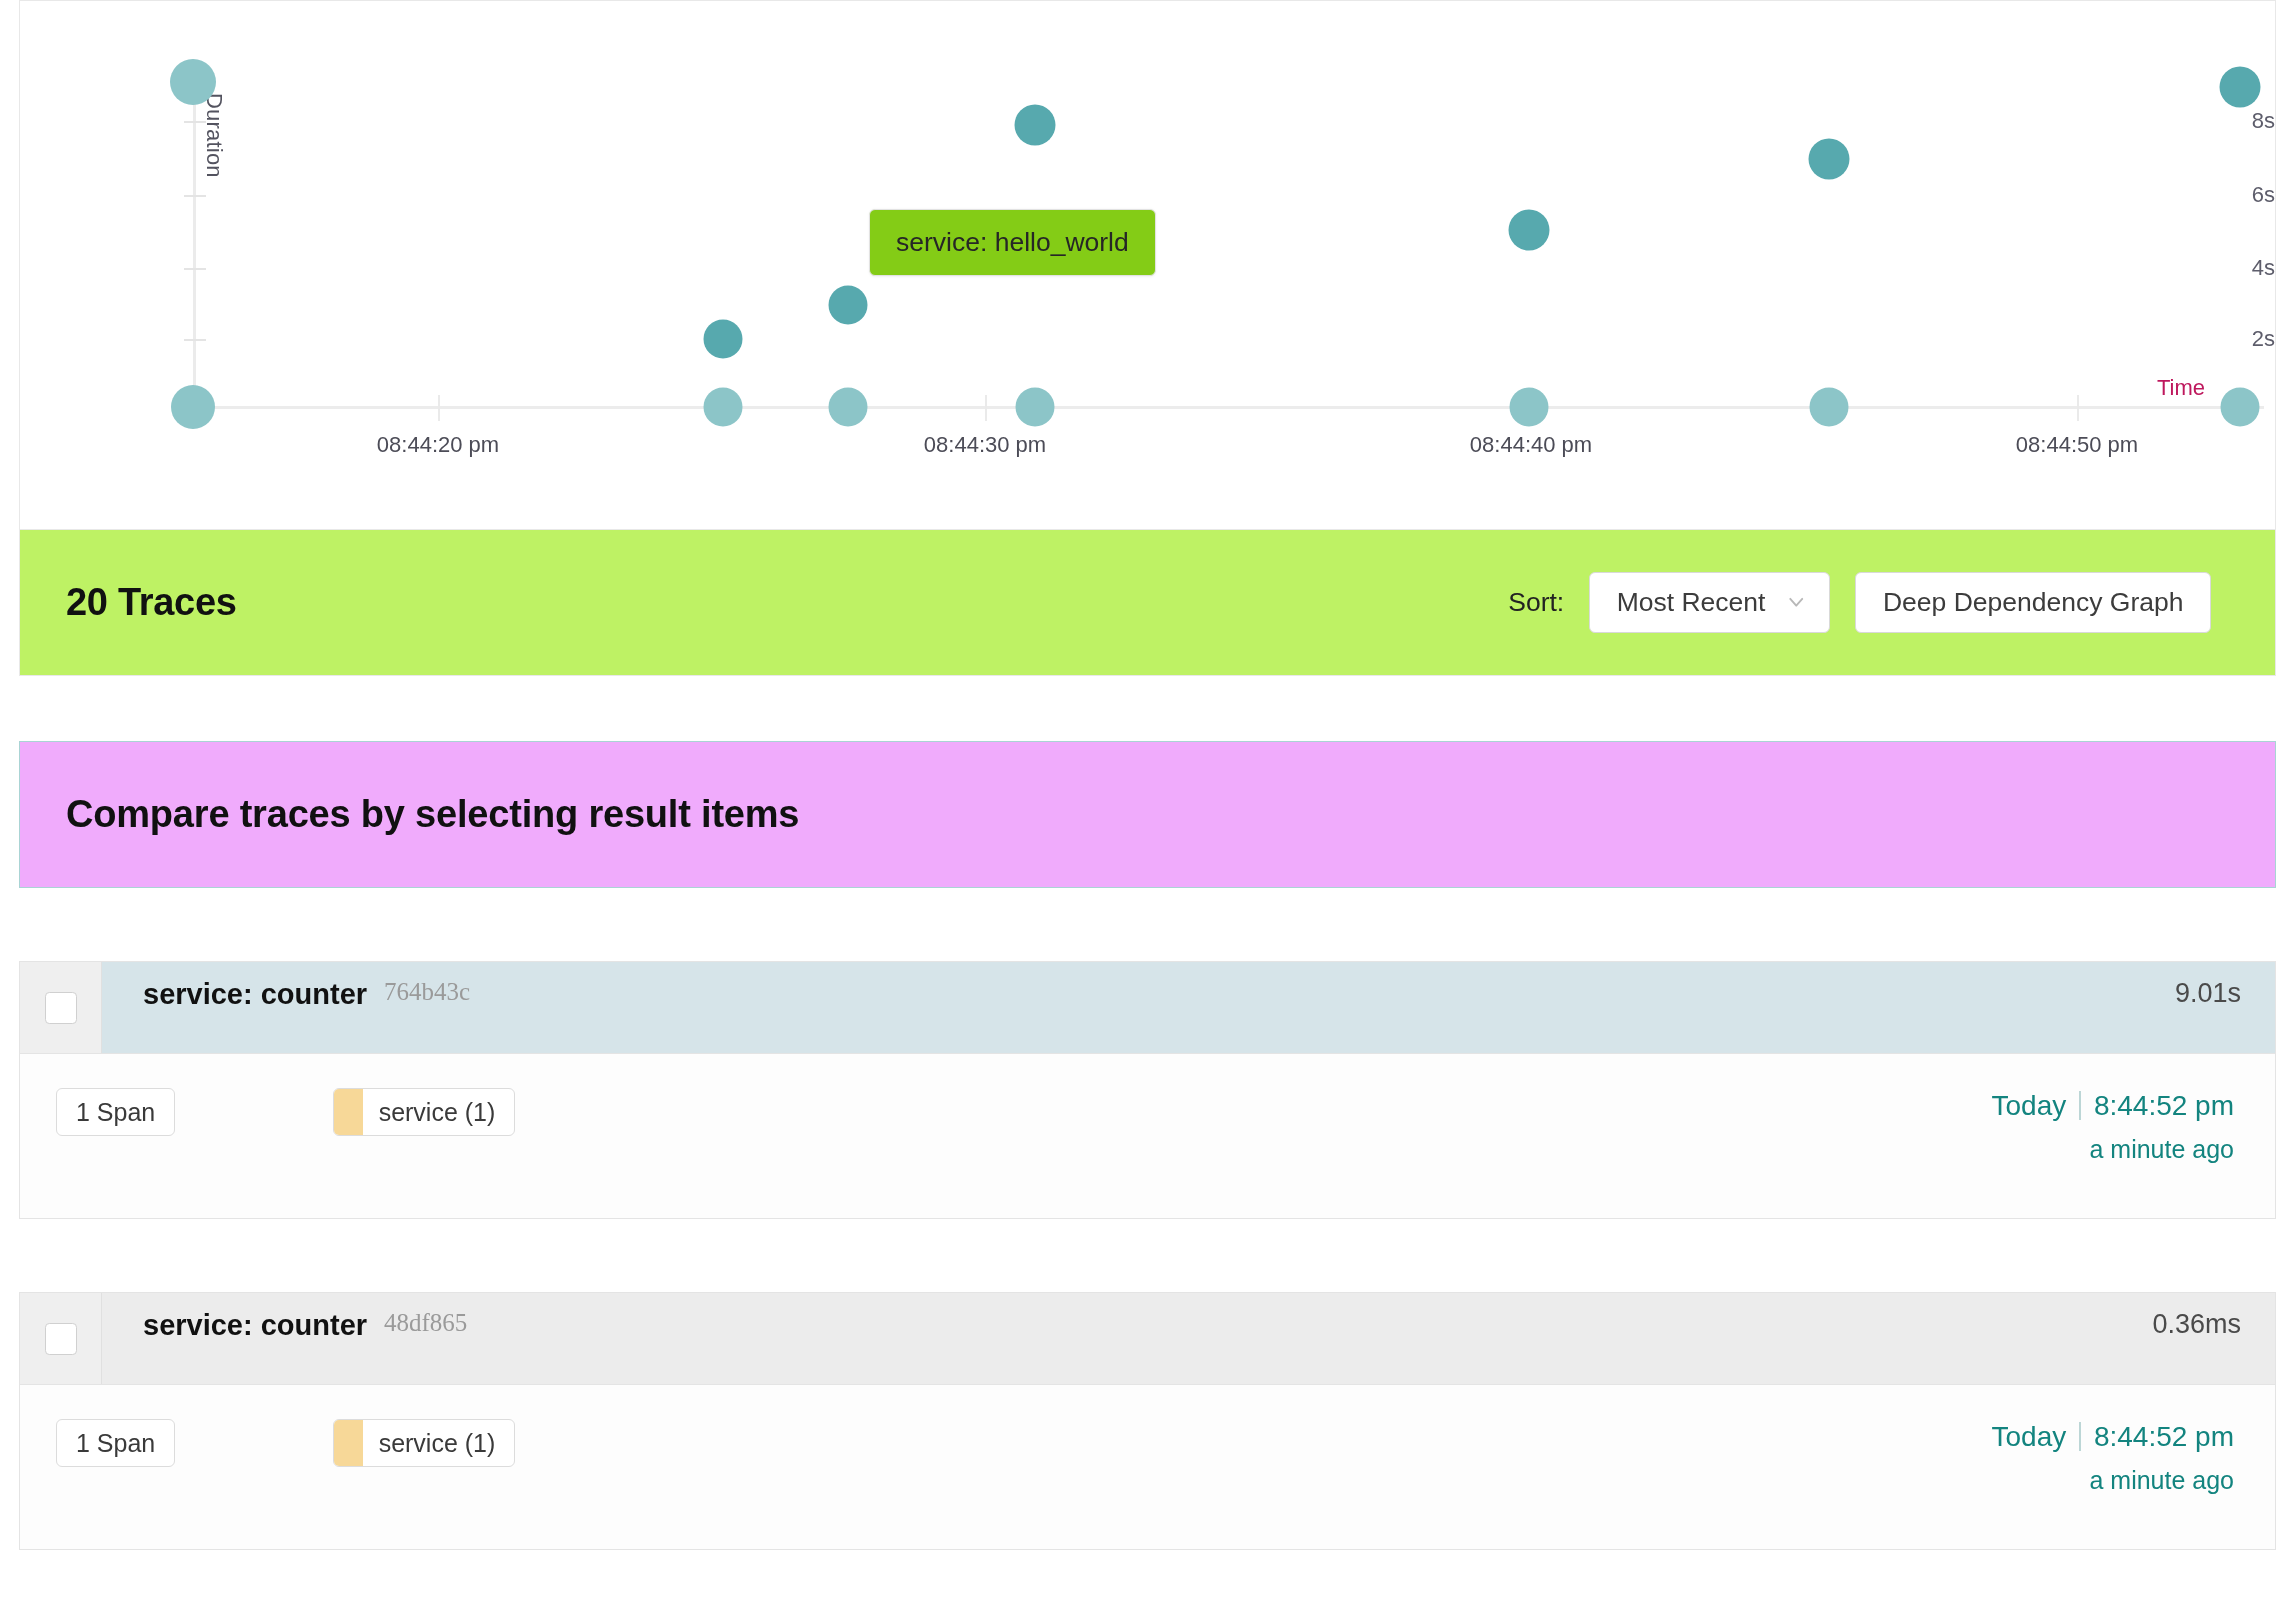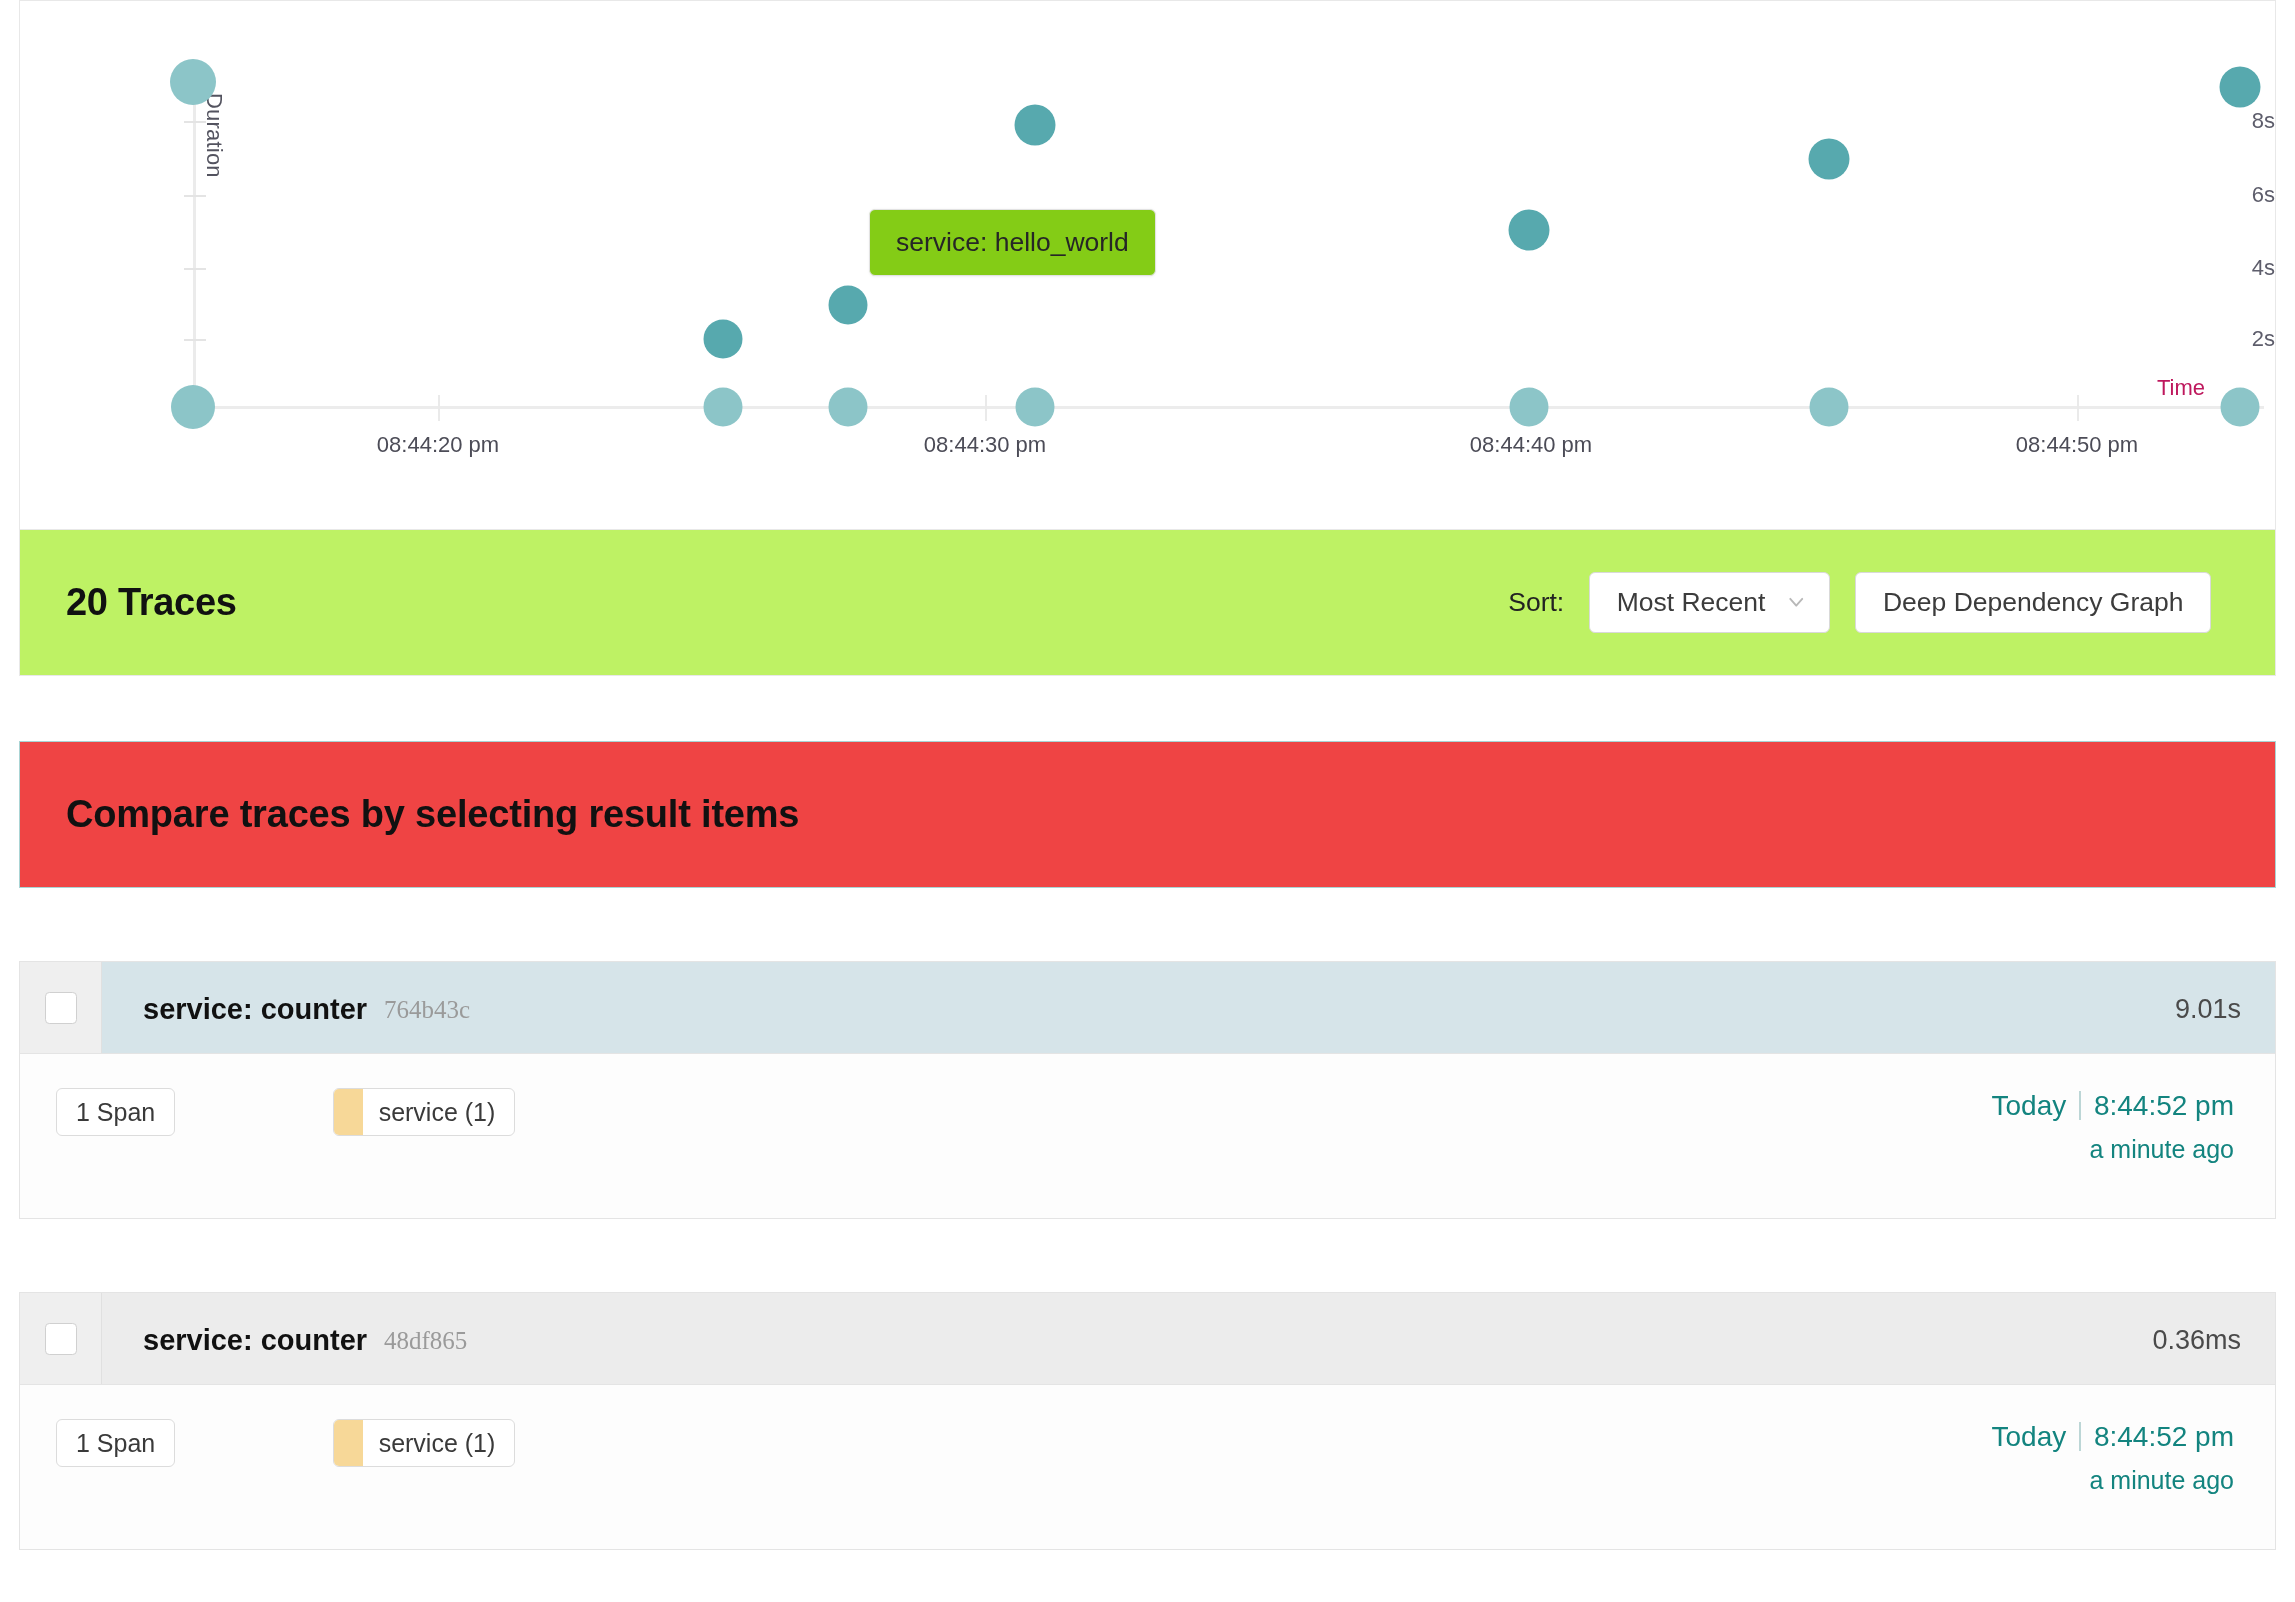--- a/index.html
+++ b/index.html
@@ -136,21 +136,21 @@
     align-items: center;
     padding: 0 26.5px;
     font-size: 26.5px;
     color: #3c3c3c;
     cursor: pointer;
   }
 
   
   .compare-banner {
     margin-top: 65px;
-    background: #ef4444;
+    background: #f0abfc;
     border: 0.9px solid #a9d4d4;
     height: 147px;
     display: flex;
     align-items: center;
     padding: 0 46px;
   }
   .compare-banner-text {
     font-size: 38px;
     font-weight: bold;
     color: #111;
@@ -184,22 +184,21 @@
   .trace-checkbox {
     width: 32px; height: 32px;
     background: #fff;
     border: 0.9px solid #d0d0d0;
     border-radius: 4.3px;
     cursor: pointer;
   }
   .trace-head-main {
     flex: 1;
     display: flex;
-    align-items: center;
-    padding: 4px 34px 0 41px;
+    padding: 16px 34px 0 41px;
     min-width: 0;
   }
   .trace-title {
     font-size: 29px;
     font-weight: bold;
     color: #111;
     white-space: nowrap;
   }
   .trace-id {
     font-size: 25px;

